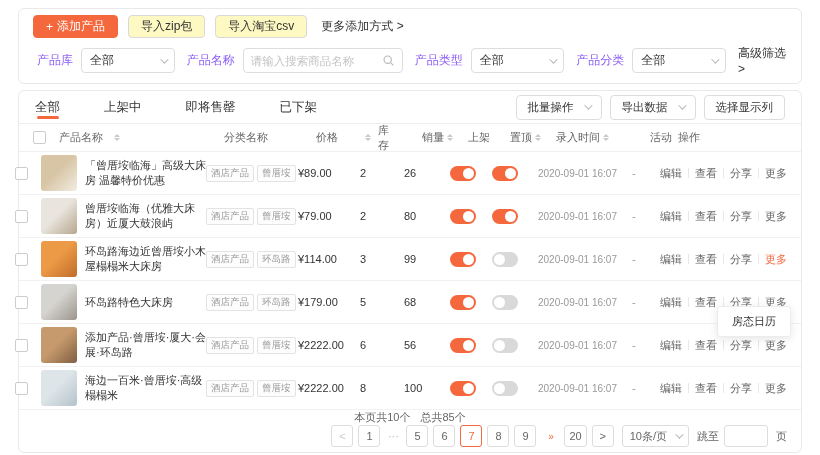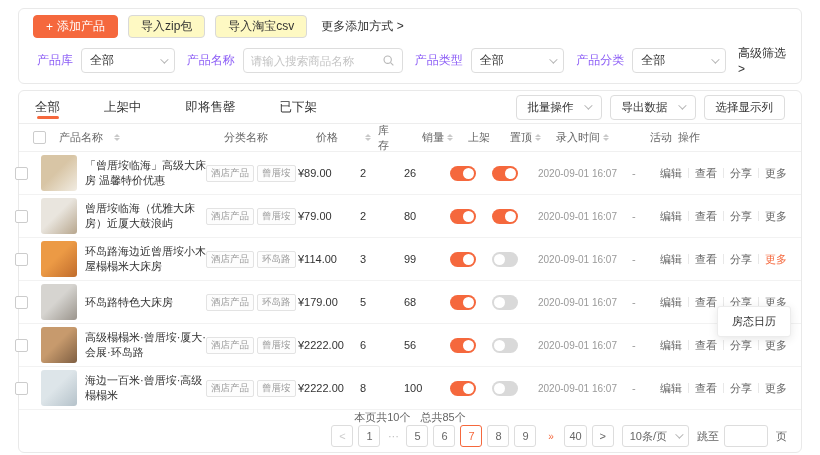--- a/index.html
+++ b/index.html
@@ -355,21 +355,21 @@
       <span class="alink">更多</span>
     </div>
   </div>
 
   <div class="trow">
     <div class="c c-check">
         <span class="cb"></span>
       </div>
     <div class="c c-name">
       <div class="thumb" style="background: linear-gradient(135deg, rgb(199, 154, 109) 0%, rgb(199, 154, 109) 45%, rgb(127, 95, 66) 100%);"></div>
-      <div class="pname">高级榻榻米·曾厝垵·厦大·会展·环岛路</div>
+      <div class="pname">添加产品·曾厝垵·厦大·会展·环岛路</div>
     </div>
     <div class="c c-tags">
       <span class="tag">酒店产品</span>
       <span class="tag">曾厝垵</span>
     </div>
     <div class="c c-price">¥2222.00</div>
     <div class="c c-stock">6</div>
     <div class="c c-sales">56</div>
     <div class="c c-listed">
         <span class="switch on"></span>
@@ -432,21 +432,21 @@
     <div class="pg">
       <span class="pbtn dis">&lt;</span>
       <span class="pbtn">1</span>
       <span class="pdots">···</span>
       <span class="pbtn">5</span>
       <span class="pbtn">6</span>
       <span class="pbtn active">7</span>
       <span class="pbtn">8</span>
       <span class="pbtn">9</span>
       <span class="pjump">»</span>
-      <span class="pbtn">40</span>
+      <span class="pbtn">20</span>
       <span class="pbtn">&gt;</span>
       <span class="psel">
         <span>10条/页</span>
         <span class="caret"></span>
       </span>
       <span class="ptext">跳至</span>
       <input class="pinput" style="">
       <span class="ptext">页</span>
     </div>
   </div>

